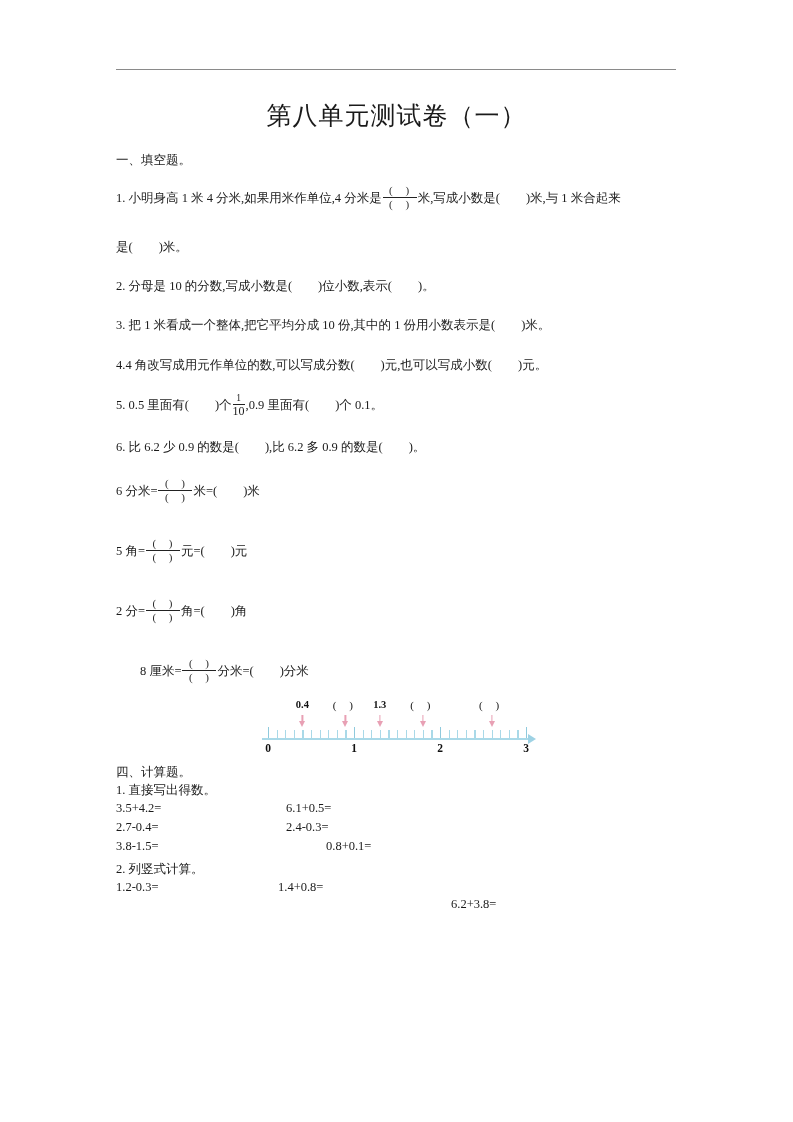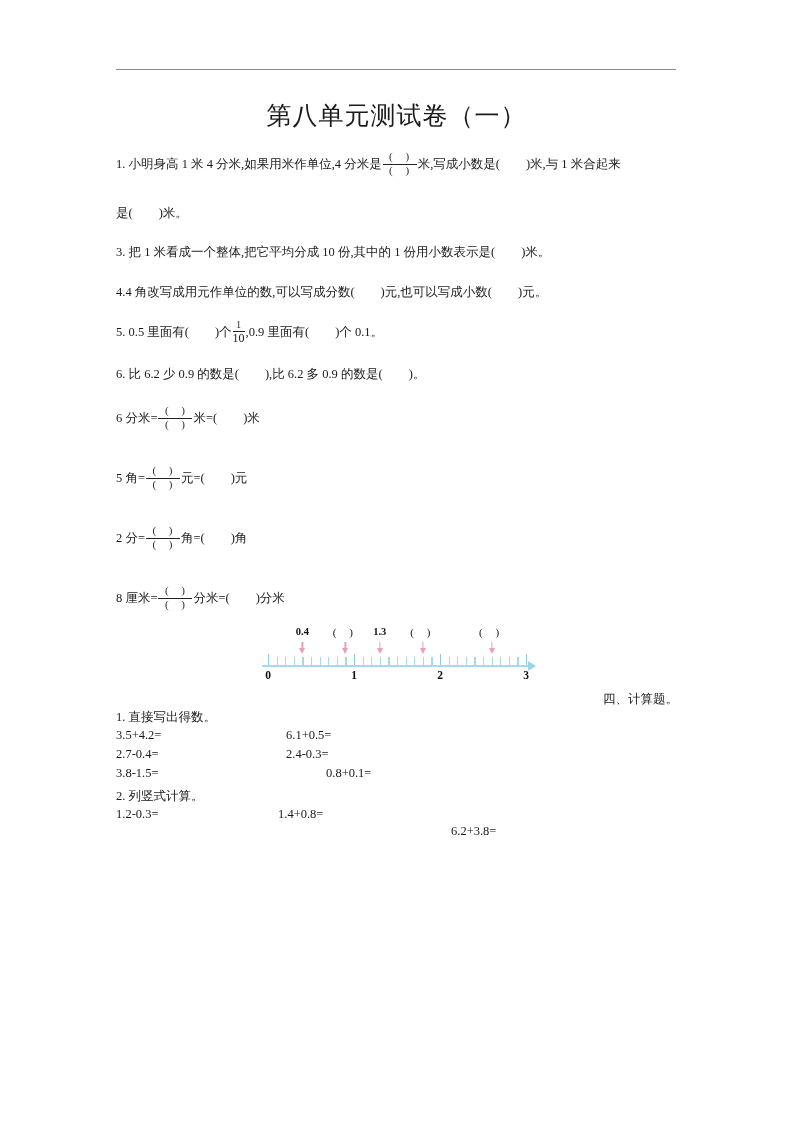--- a/index.html
+++ b/index.html
@@ -193,21 +193,20 @@
     font-weight: normal;
     letter-spacing: 5px;
     font-size: 11px;
   }
 
   
   .calc-head {
     font-size: 12.5px;
     line-height: 1.45;
     margin: 0;
-    text-align: right;
   }
   .calc-sub {
     font-size: 12.5px;
     line-height: 1.45;
     margin: 0 0 2px 0;
   }
   .calc-row {
     position: relative;
     height: 19px;
     font-size: 12.5px;
@@ -245,27 +244,31 @@
 <body>
 
 <div class="page">
 
   <div class="top-rule"></div>
 
   <div class="doc-title">第八单元测试卷（一）</div>
 
   <div class="body-area">
 
+    <div class="sec-head">一、填空题。</div>
 
     <div class="q" style="">
       <span>1. 小明身高 1 米 4 分米,如果用米作单位,4 分米是</span><span class="frac w-blank"><span class="num">( )</span><span class="bar"></span><span class="den">( )</span></span><span>米,写成小数是(</span><span class="gap-sm"></span><span>)米,与 1 米合起来</span>
       <div style="height:26px;"></div>
       <span>是(</span><span class="gap-sm"></span><span>)米。</span>
     </div>
 
+    <div class="q">
+      <span>2. 分母是 10 的分数,写成小数是(</span><span class="gap-sm"></span><span>)位小数,表示(</span><span class="gap-sm"></span><span>)。</span>
+    </div>
 
     <div class="q">
       <span>3. 把 1 米看成一个整体,把它平均分成 10 份,其中的 1 份用小数表示是(</span><span class="gap-sm"></span><span>)米。</span>
     </div>
 
     <div class="q">
       <span>4.4 角改写成用元作单位的数,可以写成分数(</span><span class="gap-sm"></span><span>)元,也可以写成小数(</span><span class="gap-sm"></span><span>)元。</span>
     </div>
 
     <div class="q">
@@ -282,21 +285,21 @@
     </div>
 
     <div class="q2line">
       <span>5 角=</span><span class="frac w-blank"><span class="num">( )</span><span class="bar"></span><span class="den">( )</span></span><span>元=(</span><span class="gap-sm"></span><span>)元</span>
     </div>
 
     <div class="q2line">
       <span>2 分=</span><span class="frac w-blank"><span class="num">( )</span><span class="bar"></span><span class="den">( )</span></span><span>角=(</span><span class="gap-sm"></span><span>)角</span>
     </div>
 
-    <div class="q2line" style="margin-bottom:22px;">
+    <div class="q2line" style="margin-bottom:22px;margin-left:24px;">
       <span>8 厘米=</span><span class="frac w-blank"><span class="num">( )</span><span class="bar"></span><span class="den">( )</span></span><span>分米=(</span><span class="gap-sm"></span><span>)分米</span>
     </div>
 
 
     <div class="numline-wrap">
       <div class="numline" id="numline">
         <div class="axis"></div>
         <div class="axis-head"></div>
       <div class="tick major" style="left: 6px;"></div>
           <div class="tick" style="left: 14.6px;"></div>

